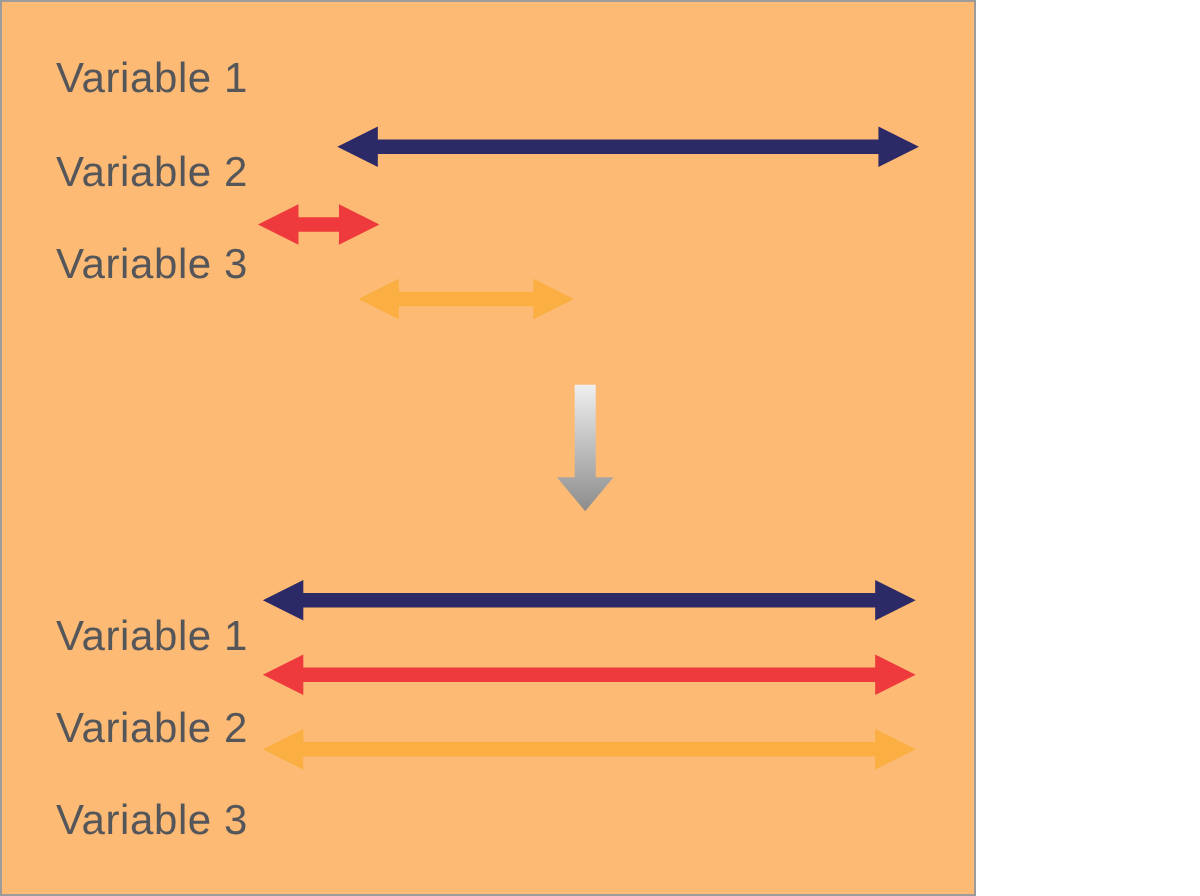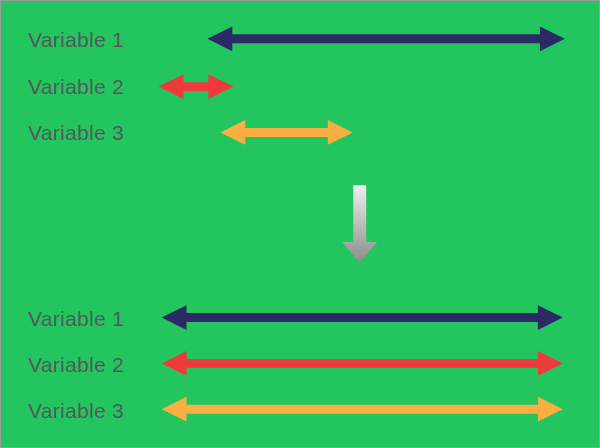--- a/index.html
+++ b/index.html
@@ -3,25 +3,25 @@
 <meta charset="utf-8">
 <style>
   html, body {
     margin: 0;
     padding: 0;
     background: #ffffff;
     font-family: "Liberation Sans", sans-serif;
   }
   .frame {
     position: relative;
-    width: 600px;
+    width: 488px;
     height: 448px;
     box-sizing: border-box;
     border: 1.5px solid #9c9c9c;
-    background: #22c55e;
+    background: #fdba74;
     overflow: hidden;
   }
   .arrows-svg {
     position: absolute;
     left: 0;
     top: 0;
     width: 100%;
     height: 100%;
   }
   .var-label {

